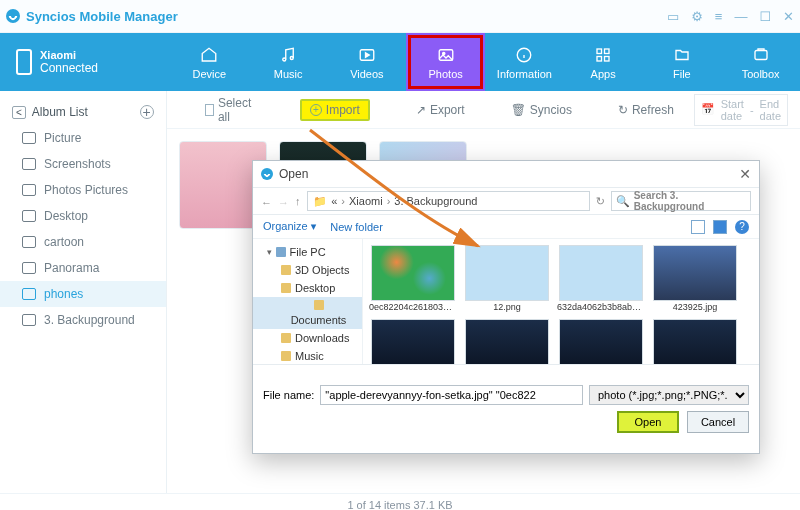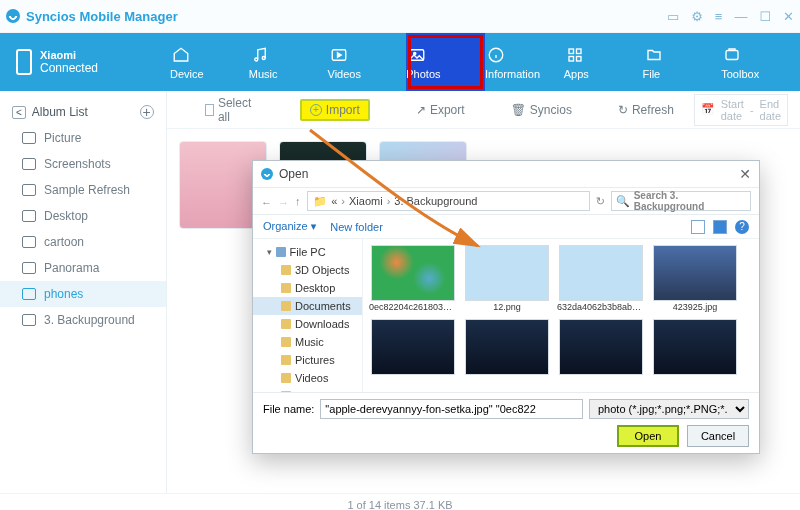--- a/index.html
+++ b/index.html
@@ -13,22 +13,22 @@
   .title-right { margin-left: auto; display: flex; gap: 12px; color: #83b8d7; }
   .title-right span { font-size: 13px; cursor: pointer; }
 
   
   .nav { height: 58px; background: #2aa3dc; display: flex; }
   .device-badge { width: 170px; display: flex; align-items: center; gap: 8px; padding-left: 16px; color: #fff; font-size: 11px; }
   .device-icon { width: 16px; height: 26px; border: 2px solid #fff; border-radius: 3px; }
   .device-name { font-weight: 600; font-size: 11px; }
   .device-status { font-size: 12px; }
   .nav-items { display: flex; flex: 1; }
-  .nav-item { flex: 1; display: flex; flex-direction: column; align-items: flex-start; justify-content: center; gap: 3px; color: #fff; font-size: 11px; cursor: pointer; }
-  .nav-item.selected { background: #1d4ed8; position: relative; }
+  .nav-item { flex: 1; display: flex; flex-direction: column; align-items: center; justify-content: center; gap: 3px; color: #fff; font-size: 11px; cursor: pointer; }
+  .nav-item.selected { background: #8b5cf6; position: relative; }
   .highlight-red { position: absolute; inset: 2px; border: 3px solid #d60000; pointer-events: none; }
   .nav-icon { width: 22px; height: 20px; display: flex; align-items: center; justify-content: center; }
 
   
   .body { display: flex; height: calc(510px - 28px - 58px - 22px); }
   .sidebar { width: 170px; border-right: 1px solid #eaf1f5; padding-top: 8px; }
   .sidebar-header { display: flex; align-items: center; padding: 6px 12px; color: #4c5a63; font-size: 12px; gap: 6px; }
   .sidebar-header .add { margin-left: auto; font-size: 14px; color: #6a7885; border:1px solid #97a6b0; border-radius:50%; width:14px; height:14px; line-height:12px; text-align:center; }
   .sidebar-item { display: flex; align-items: center; gap: 8px; padding: 6px 14px 6px 22px; font-size: 12px; color: #707e88; cursor: pointer; }
   .sidebar-item.selected { background: #e9f5fb; color: #2aa3dc; }
@@ -62,36 +62,36 @@
   .search-box { width:140px; border:1px solid #cdd6dc; height:20px; display:flex; align-items:center; padding:0 4px; color:#888; gap:4px; }
   .dlg-toolbar { height:24px; display:flex; align-items:center; padding:0 10px; gap:14px; font-size:11px; color:#2070c0; border-bottom:1px solid #edf2f5; }
   .dlg-toolbar .right { margin-left:auto; display:flex; gap:8px; align-items:center; }
   .view-icon { width:14px; height:14px; border:1px solid #7aa8d0; }
   .help-icon { width:14px;height:14px;border-radius:50%;background:#3a86d6;color:#fff;font-size:10px;text-align:center;line-height:14px; }
 
   .dlg-body { flex:1; display:flex; overflow:hidden; }
   .dlg-tree { width: 110px; border-right:1px solid #edf2f5; font-size:11px; color:#333; padding:4px 0; }
   .tree-item { padding:3px 6px 3px 14px; display:flex; align-items:center; gap:4px; cursor:pointer; }
   .tree-item.indent { padding-left: 28px; }
-  .tree-item.selected { background:#d6e8f5; }
+  .tree-item.selected { background:#d6e8f5;flex-direction:column; }
   .tree-caret { font-size:9px; color:#666; }
   .tree-icon { width:10px; height:10px; background:#e8c46a; border-radius:1px; }
   .tree-icon.pc { background:#7aa8d0; }
 
   .dlg-files { flex:1; padding:6px; display:flex; flex-wrap:wrap; gap:6px; align-content:flex-start; overflow:hidden; }
   .file { width:88px; display:flex; flex-direction:column; align-items:center; gap:2px; }
   .file-thumb { width:84px; height:56px; border:1px solid #d4dde3; background:#eaf4fb; }
   .file.sel .file-thumb { background: #bfe0f5; }
   .ft-flowers { background: radial-gradient(circle at 30% 30%, #e84, transparent 25%), radial-gradient(circle at 70% 60%, #5ac, transparent 25%), #3a5; }
   .ft-blocks { background: linear-gradient(90deg,#f5e6a0 50%,#d6a27a 50%); }
   .ft-grad { background: linear-gradient(#ecc95f,#d28a4e); }
   .ft-mtn  { background: linear-gradient(#4a6ea8,#2a3a58); }
   .file-label { font-size:9px; color:#333; text-align:center; width:88px; overflow:hidden; text-overflow:ellipsis; line-height:1.1; max-height:3.3em; }
 
-  .dlg-bottom { border-top:1px solid #e6ecf0; padding:6px 10px; display:flex; flex-direction:column; gap:6px; }
+  .dlg-bottom { border-top:1px solid #e6ecf0; padding:20px 10px; display:flex; flex-direction:column; gap:6px; }
   .fn-row { display:flex; align-items:center; gap:6px; font-size:11px; }
   .fn-row input, .fn-row select { border:1px solid #b8c2ca; height:20px; font-size:11px; padding:0 4px; }
   .fn-row .fname { flex:1; }
   .fn-row .ftype { width:160px; }
   .btn-row { display:flex; justify-content:flex-end; gap:8px; }
   .dlg-btn { min-width:62px; height:22px; border:1px solid #a7b3bc; background:#eef3f6; font-size:11px; cursor:pointer; }
   .dlg-btn.open { background:#dff23a; border:2px solid #7aa512; }
 
   
   .arrow { position:absolute; left:300px; top:128px; pointer-events:none; }
@@ -212,21 +212,21 @@
         <div class="sidebar-item">
           <div class="album-icon"></div>
           <span>Picture</span>
         </div>
         <div class="sidebar-item">
           <div class="album-icon"></div>
           <span>Screenshots</span>
         </div>
         <div class="sidebar-item">
           <div class="album-icon"></div>
-          <span>Sample Refresh</span>
+          <span>Photos Pictures</span>
         </div>
         <div class="sidebar-item">
           <div class="album-icon"></div>
           <span>Desktop</span>
         </div>
         <div class="sidebar-item">
           <div class="album-icon"></div>
           <span>cartoon</span>
         </div>
         <div class="sidebar-item">

